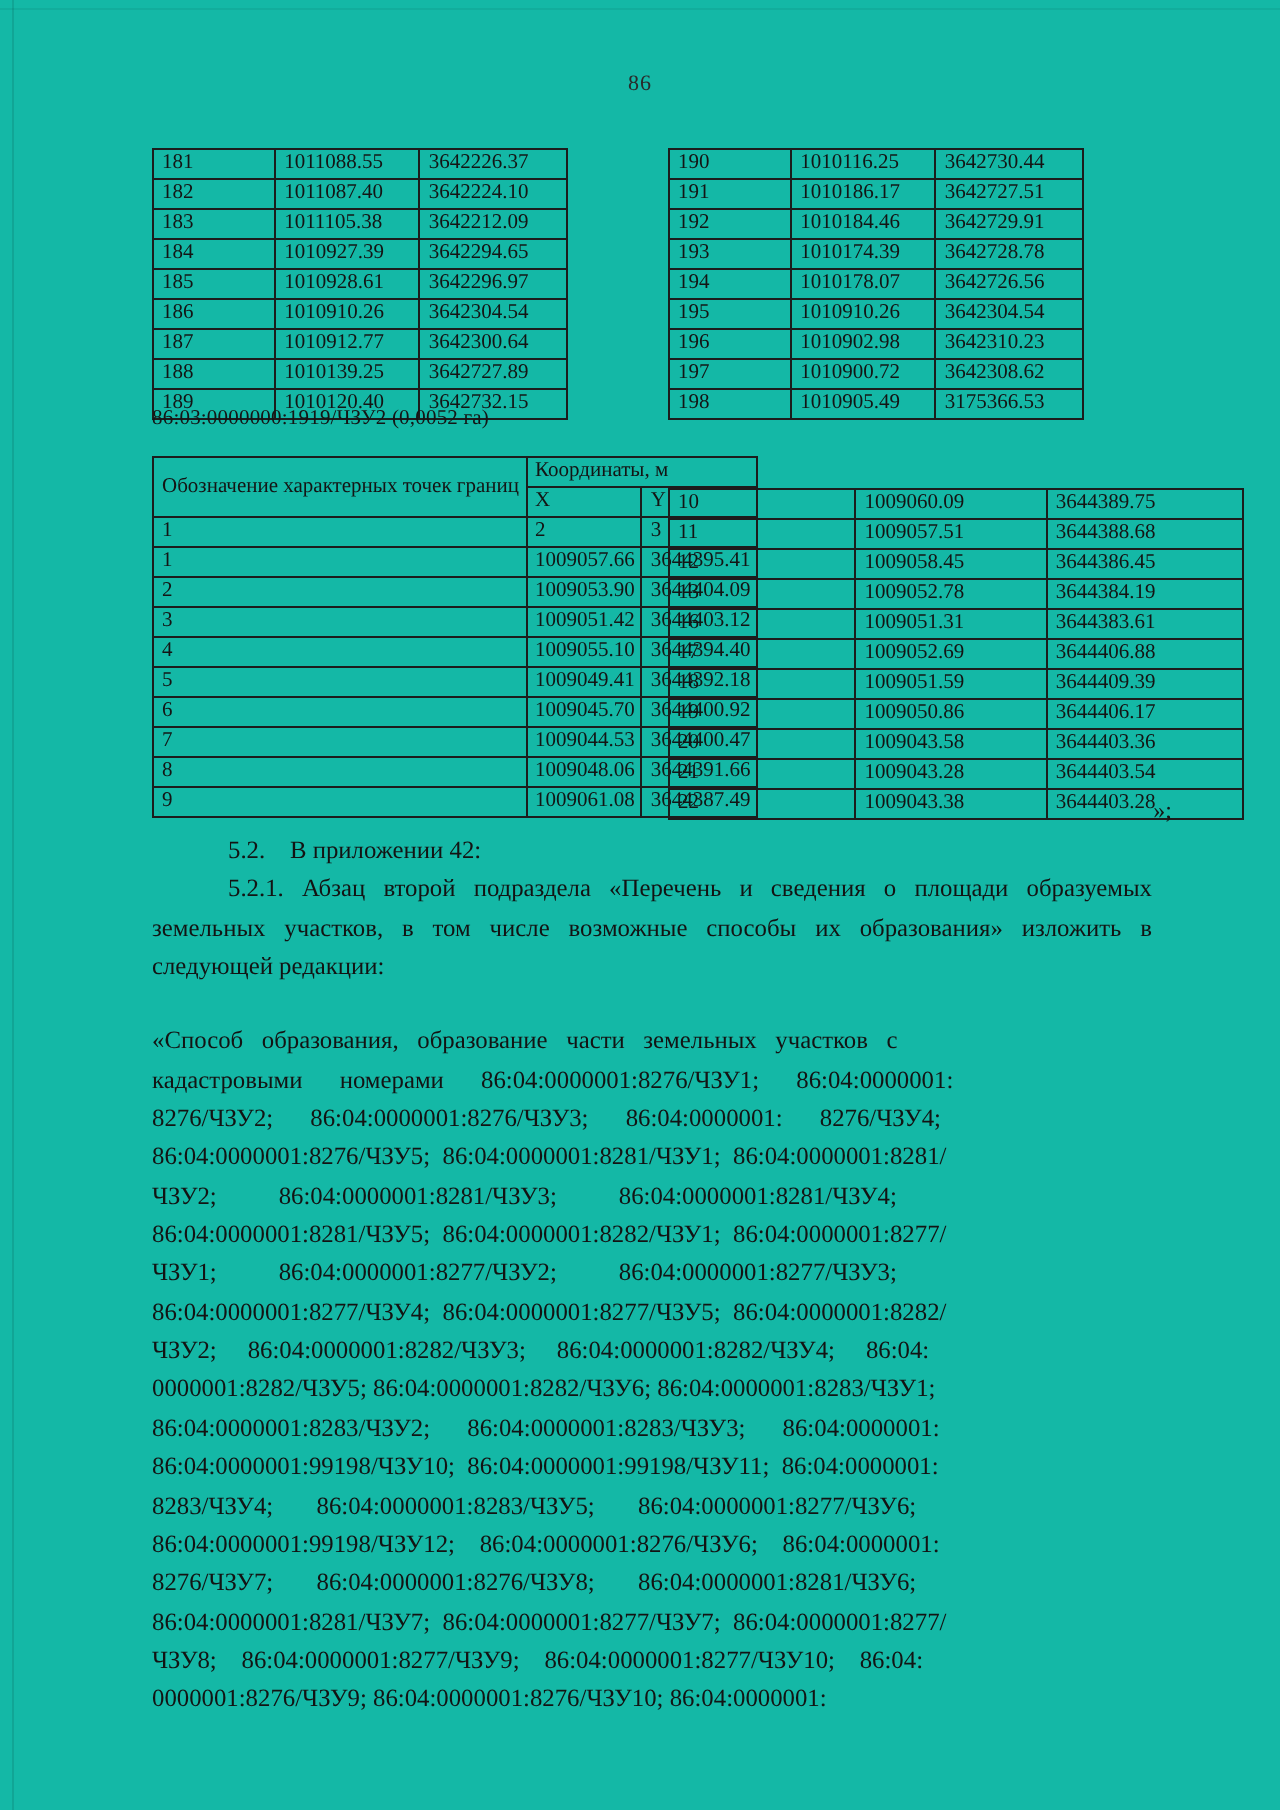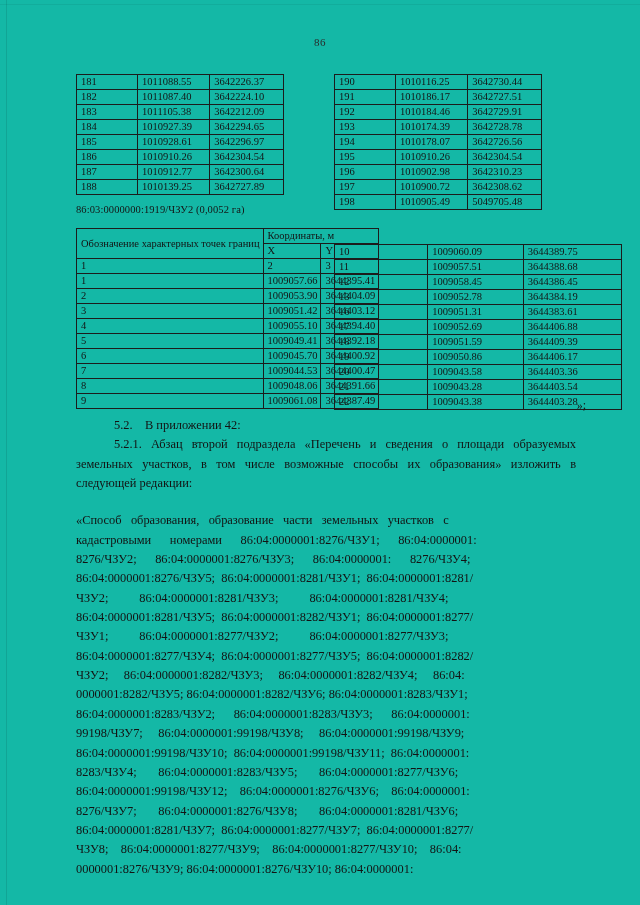--- a/index.html
+++ b/index.html
@@ -181,20 +181,25 @@
         <tr>
           <td>187</td>
           <td>1010912.77</td>
           <td>3642300.64</td>
         </tr>
         <tr>
           <td>188</td>
           <td>1010139.25</td>
           <td>3642727.89</td>
         </tr>
+        <tr>
+          <td>189</td>
+          <td>1010120.40</td>
+          <td>3642732.15</td>
+        </tr>
       </tbody>
   </table>
 
   <table class="coord-table t-top-right">
     <colgroup>
         <col class="col-pt">
         <col class="col-x">
         <col class="col-y">
       </colgroup>
     <tbody id="tbl-top-right">
@@ -234,21 +239,21 @@
           <td>3642310.23</td>
         </tr>
         <tr>
           <td>197</td>
           <td>1010900.72</td>
           <td>3642308.62</td>
         </tr>
         <tr>
           <td>198</td>
           <td>1010905.49</td>
-          <td>5049705.48</td>
+          <td>3175366.53</td>
         </tr>
       </tbody>
   </table>
 
   <div class="cadastral-line">86:03:0000000:1919/ЧЗУ2 (0,0052 га)</div>
 
   <table class="coord-table t-bot-left">
     <colgroup>
         <col class="col-pt">
         <col class="col-x">
@@ -394,21 +399,20 @@
         <span class="line">кадастровыми      номерами      86:04:0000001:8276/ЧЗУ1;      86:04:0000001:</span>
         <span class="line">8276/ЧЗУ2;      86:04:0000001:8276/ЧЗУ3;      86:04:0000001:      8276/ЧЗУ4;</span>
         <span class="line">86:04:0000001:8276/ЧЗУ5;  86:04:0000001:8281/ЧЗУ1;  86:04:0000001:8281/</span>
         <span class="line">ЧЗУ2;          86:04:0000001:8281/ЧЗУ3;          86:04:0000001:8281/ЧЗУ4;</span>
         <span class="line">86:04:0000001:8281/ЧЗУ5;  86:04:0000001:8282/ЧЗУ1;  86:04:0000001:8277/</span>
         <span class="line">ЧЗУ1;          86:04:0000001:8277/ЧЗУ2;          86:04:0000001:8277/ЧЗУ3;</span>
         <span class="line">86:04:0000001:8277/ЧЗУ4;  86:04:0000001:8277/ЧЗУ5;  86:04:0000001:8282/</span>
         <span class="line">ЧЗУ2;     86:04:0000001:8282/ЧЗУ3;     86:04:0000001:8282/ЧЗУ4;     86:04:</span>
         <span class="line">0000001:8282/ЧЗУ5; 86:04:0000001:8282/ЧЗУ6; 86:04:0000001:8283/ЧЗУ1;</span>
         <span class="line">86:04:0000001:8283/ЧЗУ2;      86:04:0000001:8283/ЧЗУ3;      86:04:0000001:</span>
-        <span class="line">99198/ЧЗУ7;     86:04:0000001:99198/ЧЗУ8;     86:04:0000001:99198/ЧЗУ9;</span>
         <span class="line">86:04:0000001:99198/ЧЗУ10;  86:04:0000001:99198/ЧЗУ11;  86:04:0000001:</span>
         <span class="line">8283/ЧЗУ4;       86:04:0000001:8283/ЧЗУ5;       86:04:0000001:8277/ЧЗУ6;</span>
         <span class="line">86:04:0000001:99198/ЧЗУ12;    86:04:0000001:8276/ЧЗУ6;    86:04:0000001:</span>
         <span class="line">8276/ЧЗУ7;       86:04:0000001:8276/ЧЗУ8;       86:04:0000001:8281/ЧЗУ6;</span>
         <span class="line">86:04:0000001:8281/ЧЗУ7;  86:04:0000001:8277/ЧЗУ7;  86:04:0000001:8277/</span>
         <span class="line">ЧЗУ8;    86:04:0000001:8277/ЧЗУ9;    86:04:0000001:8277/ЧЗУ10;    86:04:</span>
         <span class="line">0000001:8276/ЧЗУ9; 86:04:0000001:8276/ЧЗУ10; 86:04:0000001:</span>
       </div>
   </div>
 

